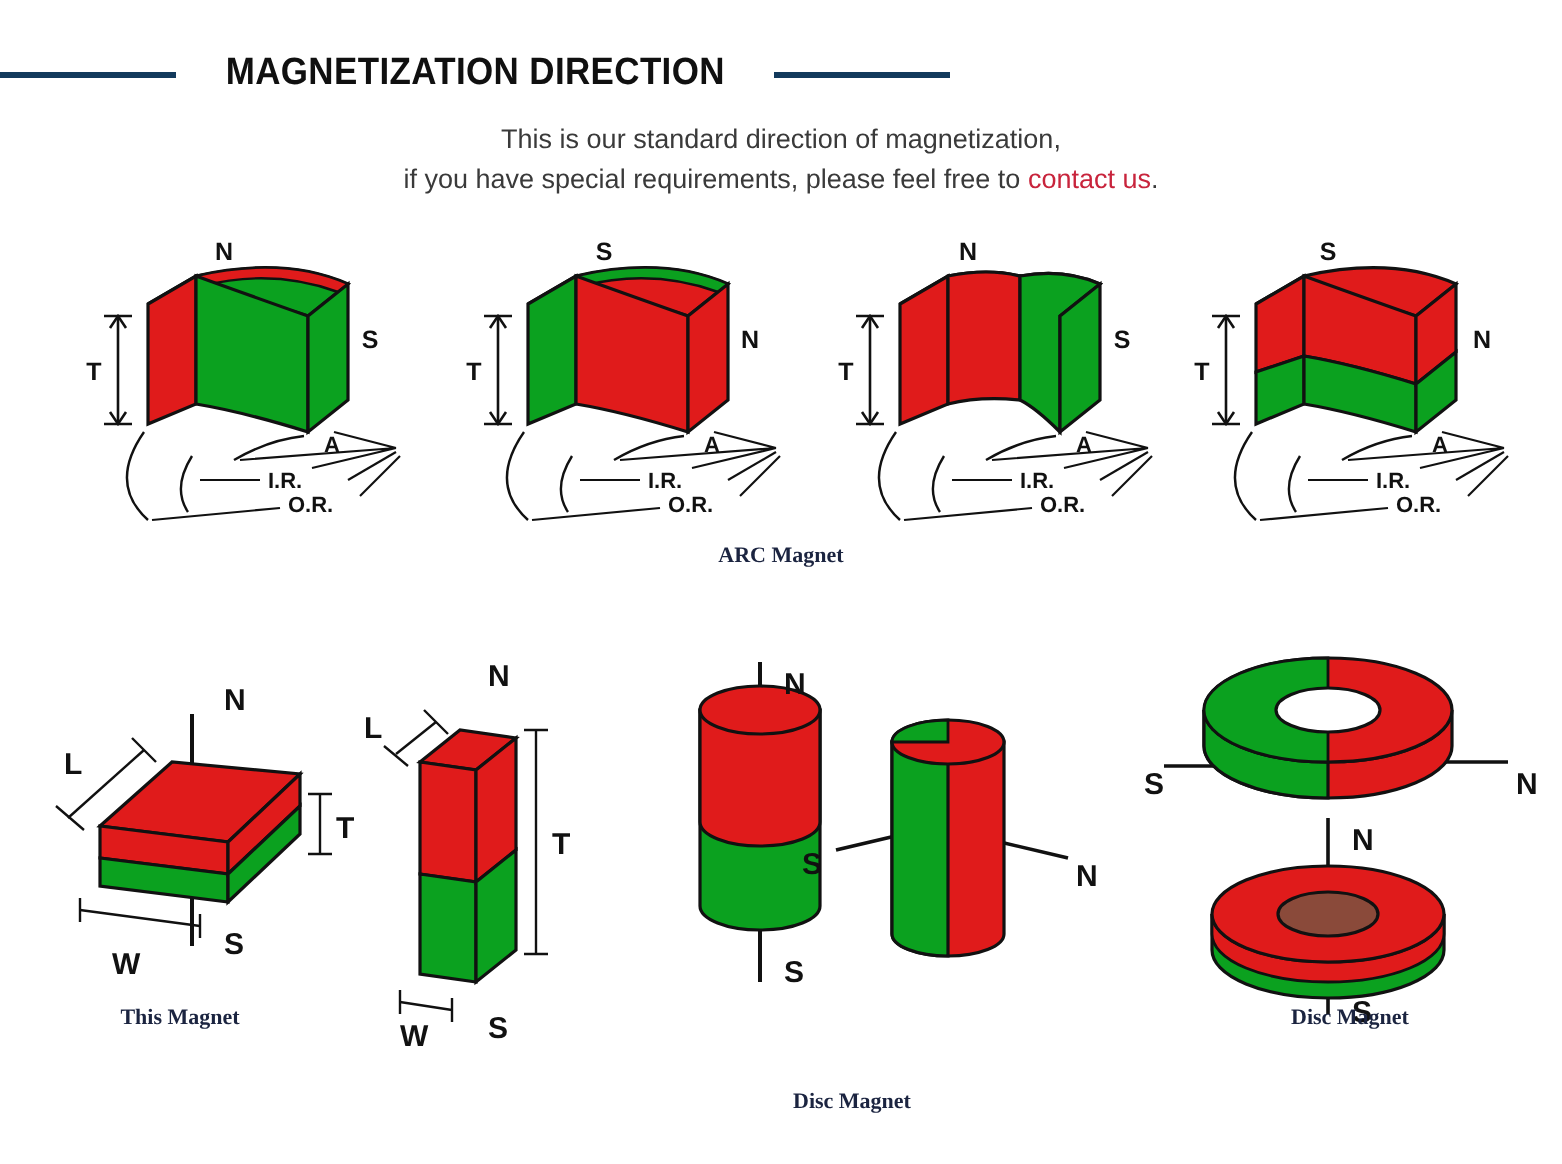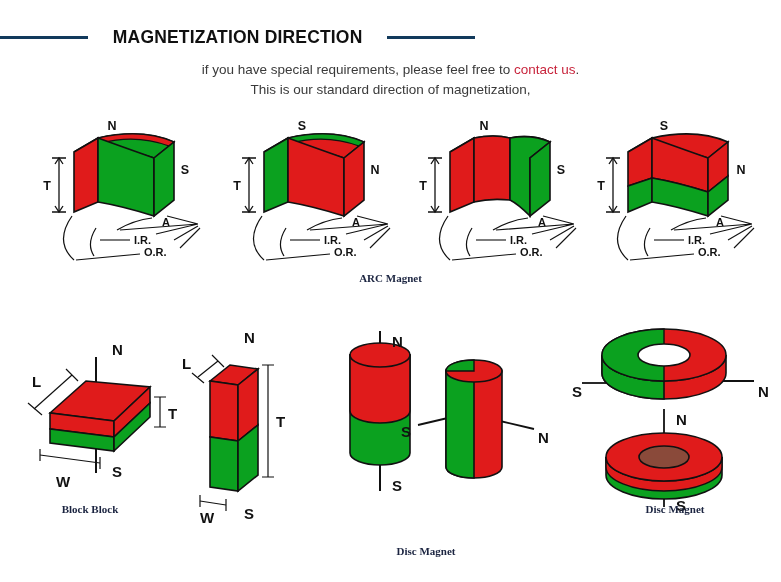--- a/index.html
+++ b/index.html
@@ -49,22 +49,22 @@
 
 <div class="page">
 
   <div class="header">
     <div class="title-row">
       <span class="rule"></span>
       <span class="title">MAGNETIZATION DIRECTION</span>
       <span class="rule"></span>
     </div>
     <div class="subtitle">
+      <div>This is our standard direction of magnetization,</div>
       <div><span>if you have special requirements, please feel free to </span><span class="accent">contact us</span><span>.</span></div>
-      <div>This is our standard direction of magnetization,</div>
     </div>
   </div>
 
   <div class="row row-arc">
 
     <div class="cell" style="left:22px;">
       <svg width="190" height="150" viewBox="0 0 190 150">
         <defs>
           <clipPath id="a1top">
               <path d="M52,40 L76,26 Q120,16 152,30 L132,46 Q98,34 52,40 Z"></path>
@@ -297,18 +297,18 @@
           <text class="lbl lbl-lg" x="104" y="100">N</text>
           <text class="lbl lbl-lg" x="104" y="186">S</text>
           <path d="M34,132 A58,24 0 0 0 150,132 L150,150 A58,24 0 0 1 34,150 Z" fill="#0ba11f" stroke="#111" stroke-width="1.6"></path>
           <path d="M34,132 A58,24 0 0 0 150,132 L150,142 A58,24 0 0 1 34,142 Z" fill="#e01b1b" stroke="#111" stroke-width="1.4"></path>
           <ellipse cx="92" cy="132" rx="58" ry="24" fill="#e01b1b" stroke="#111" stroke-width="1.6"></ellipse>
           <ellipse cx="92" cy="132" rx="25" ry="11" fill="#8a4a3a" stroke="#111" stroke-width="1.6"></ellipse>
         </g>
       </svg>
     </div>
 
-    <div class="caption" style="left:10px;top:178px;width:160px;">Block Block</div>
+    <div class="caption" style="left:10px;top:178px;width:160px;">This Magnet</div>
     <div class="caption" style="left:336px;top:178px;width:180px;margin-top:42px;">Disc Magnet</div>
     <div class="caption" style="left:580px;top:178px;width:190px;">Disc Magnet</div>
   </div>
 
 </div>
 
 </body></html>

